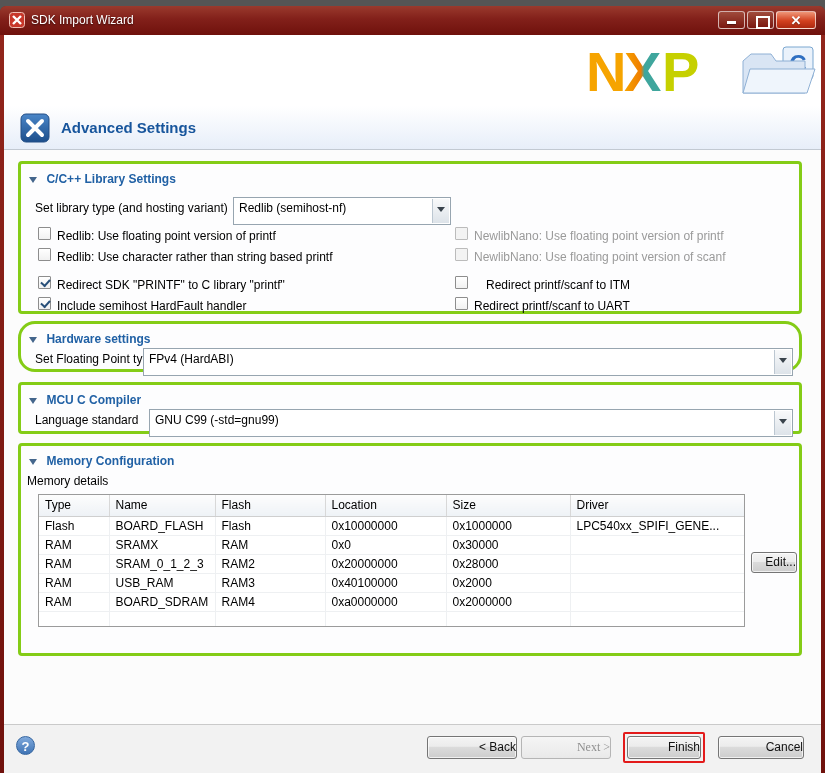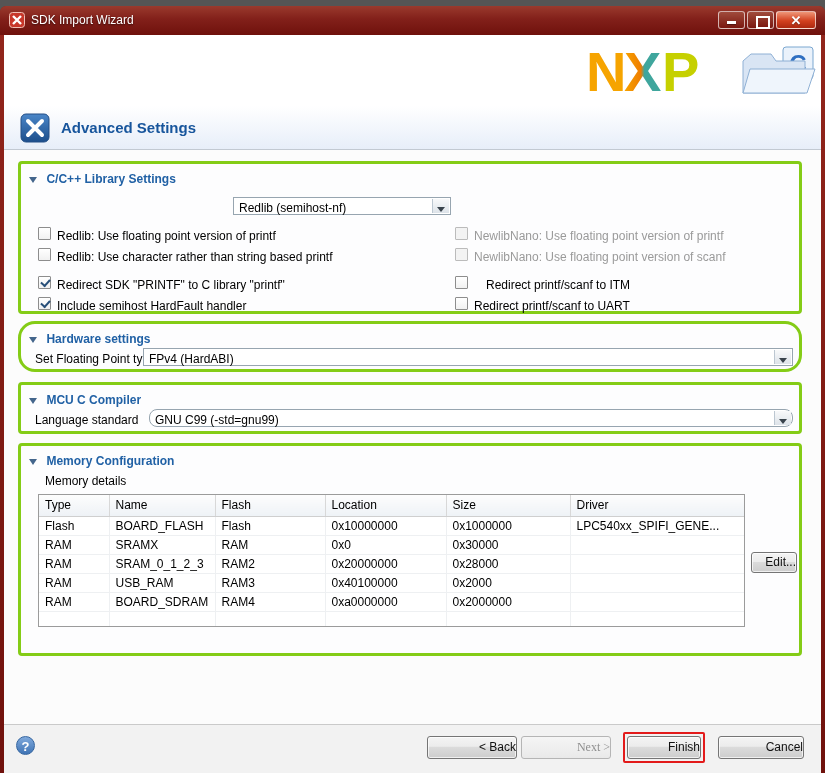--- a/index.html
+++ b/index.html
@@ -41,21 +41,21 @@
   .page-title { position:absolute; left:57px; top:13px; font-size:15px; font-weight:bold; color:#17559c; }
   
   .sec { position:absolute; left:14px; width:784px; background:#fdfdfe;
     border:3px solid #84cc16; border-radius:4px; }
   .sec-hd { position:absolute; left:8px; top:5px; height:16px; cursor:pointer; white-space:nowrap; }
   .twistie { display:inline-block; width:0; height:0; border:4px solid transparent;
     border-top:6px solid #44668c; margin-right:5px; vertical-align:-4px; }
   .sec-title { font-size:12px; font-weight:bold; color:#2161a5; }
   .lbl { position:absolute; font-size:12px; color:#000; white-space:nowrap; }
   
-  .combo { position:absolute; height:18px; background:#fff; border:1px solid #97a5b0; cursor:pointer; }
+  .combo { position:absolute; height:28px; background:#fff; border:1px solid #97a5b0; cursor:pointer; }
   .combo .val { position:absolute; left:5px; top:0; line-height:20px; font-size:12px; white-space:nowrap; }
   .combo .arrow { position:absolute; top:1px; right:1px; bottom:1px; width:17px;
     background:linear-gradient(#f8f9fa,#dde3e9); border-left:1px solid #bcc7d1; }
   .combo .arrow:after { content:''; position:absolute; left:4px; top:8px; width:0; height:0;
     border:4px solid transparent; border-top:5px solid #39434c; }
   
   .check { position:absolute; height:16px; cursor:pointer; white-space:nowrap; }
   .check .box { position:absolute; left:0; top:1px; width:13px; height:13px;
     background:linear-gradient(#fff,#f1f1f1); border:1px solid #8d8d8d; border-radius:1px; }
   .check .cb-lbl { margin-left:19px; font-size:12px; line-height:16px; display:inline-block; }
@@ -145,20 +145,21 @@
         <path d="M8 8 L22 22 M22 8 L8 22" stroke="#ffffff" stroke-width="4" stroke-linecap="round"></path>
       </svg>
       <span class="page-title">Advanced Settings</span>
     </div>
 
     <div class="sec" style="top:126px;height:153px;">
       <div class="sec-hd">
         <span class="twistie"></span>
         <span class="sec-title">C/C++ Library Settings</span>
       </div>
+      <span class="lbl" style="left:14px;top:37px;">Set library type (and hosting variant)</span>
       <div class="combo" style="left:212px;top:33px;width:218px;">
         <span class="val">Redlib (semihost-nf)</span>
         <span class="arrow"></span>
       </div>
 
       <div class="check" style="left:17px;top:62px;">
         <span class="box"></span>
         <span class="cb-lbl">Redlib: Use floating point version of printf</span>
       </div>
       <div class="check" style="left:17px;top:83px;">
@@ -202,32 +203,32 @@
         <span class="arrow"></span>
       </div>
     </div>
 
     <div class="sec" style="top:347px;height:52px;">
       <div class="sec-hd">
         <span class="twistie"></span>
         <span class="sec-title">MCU C Compiler</span>
       </div>
       <span class="lbl" style="left:14px;top:28px;">Language standard</span>
-      <div class="combo" style="left:128px;top:24px;width:644px;border-radius:8px;">
+      <div class="combo" style="left:128px;top:24px;width:644px;">
         <span class="val">GNU C99 (-std=gnu99)</span>
         <span class="arrow"></span>
       </div>
     </div>
 
     <div class="sec" style="top:408px;height:213px;">
       <div class="sec-hd">
         <span class="twistie"></span>
         <span class="sec-title">Memory Configuration</span>
       </div>
-      <span class="lbl" style="left:24px;top:28px;">Memory details</span>
+      <span class="lbl" style="left:6px;top:28px;">Memory details</span>
 
       <div class="tbl-wrap">
         <table class="mem">
           <colgroup>
             <col style="width:70px">
               <col style="width:106px">
               <col style="width:110px">
             <col style="width:121px">
               <col style="width:124px">
               <col style="width:174px">

